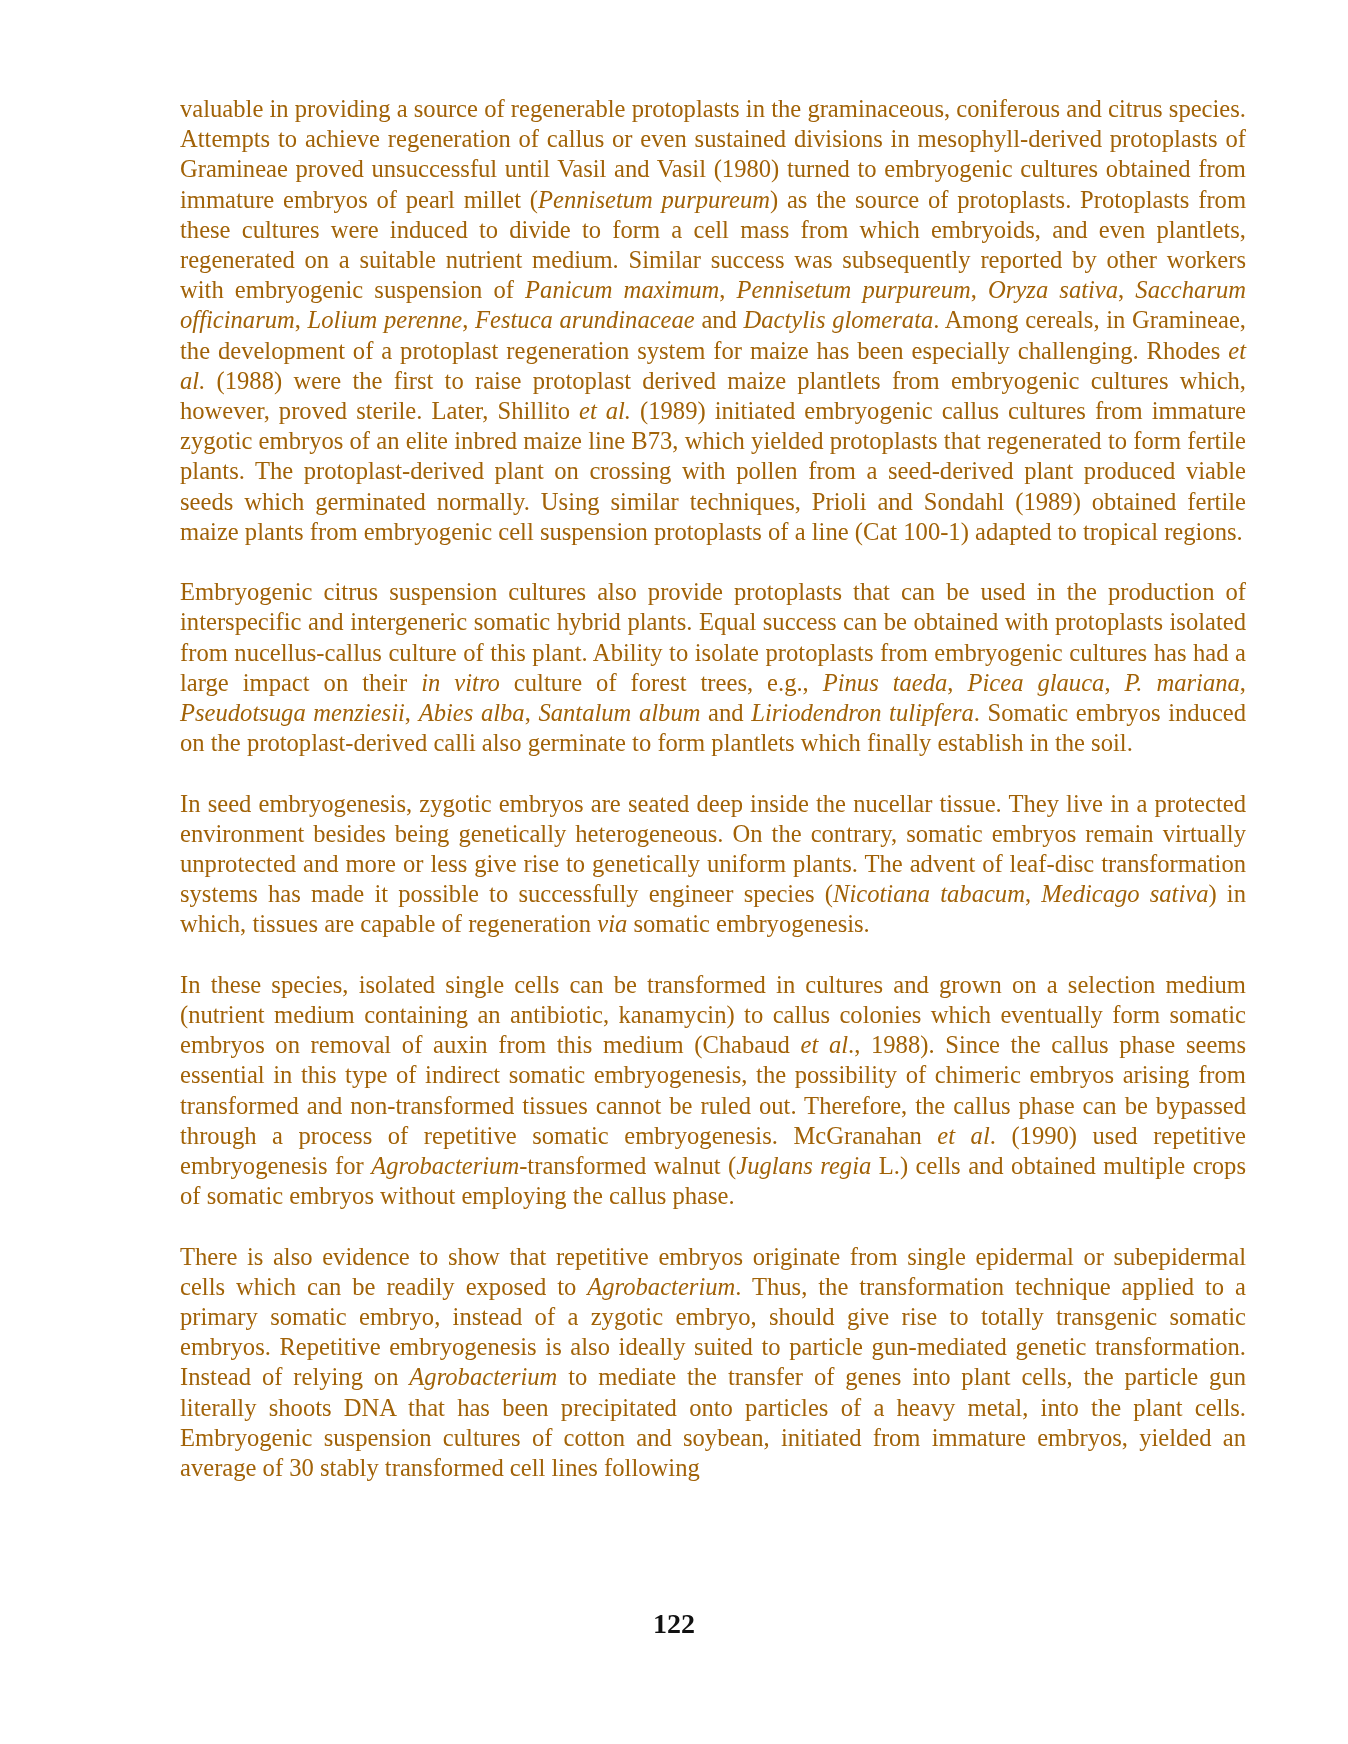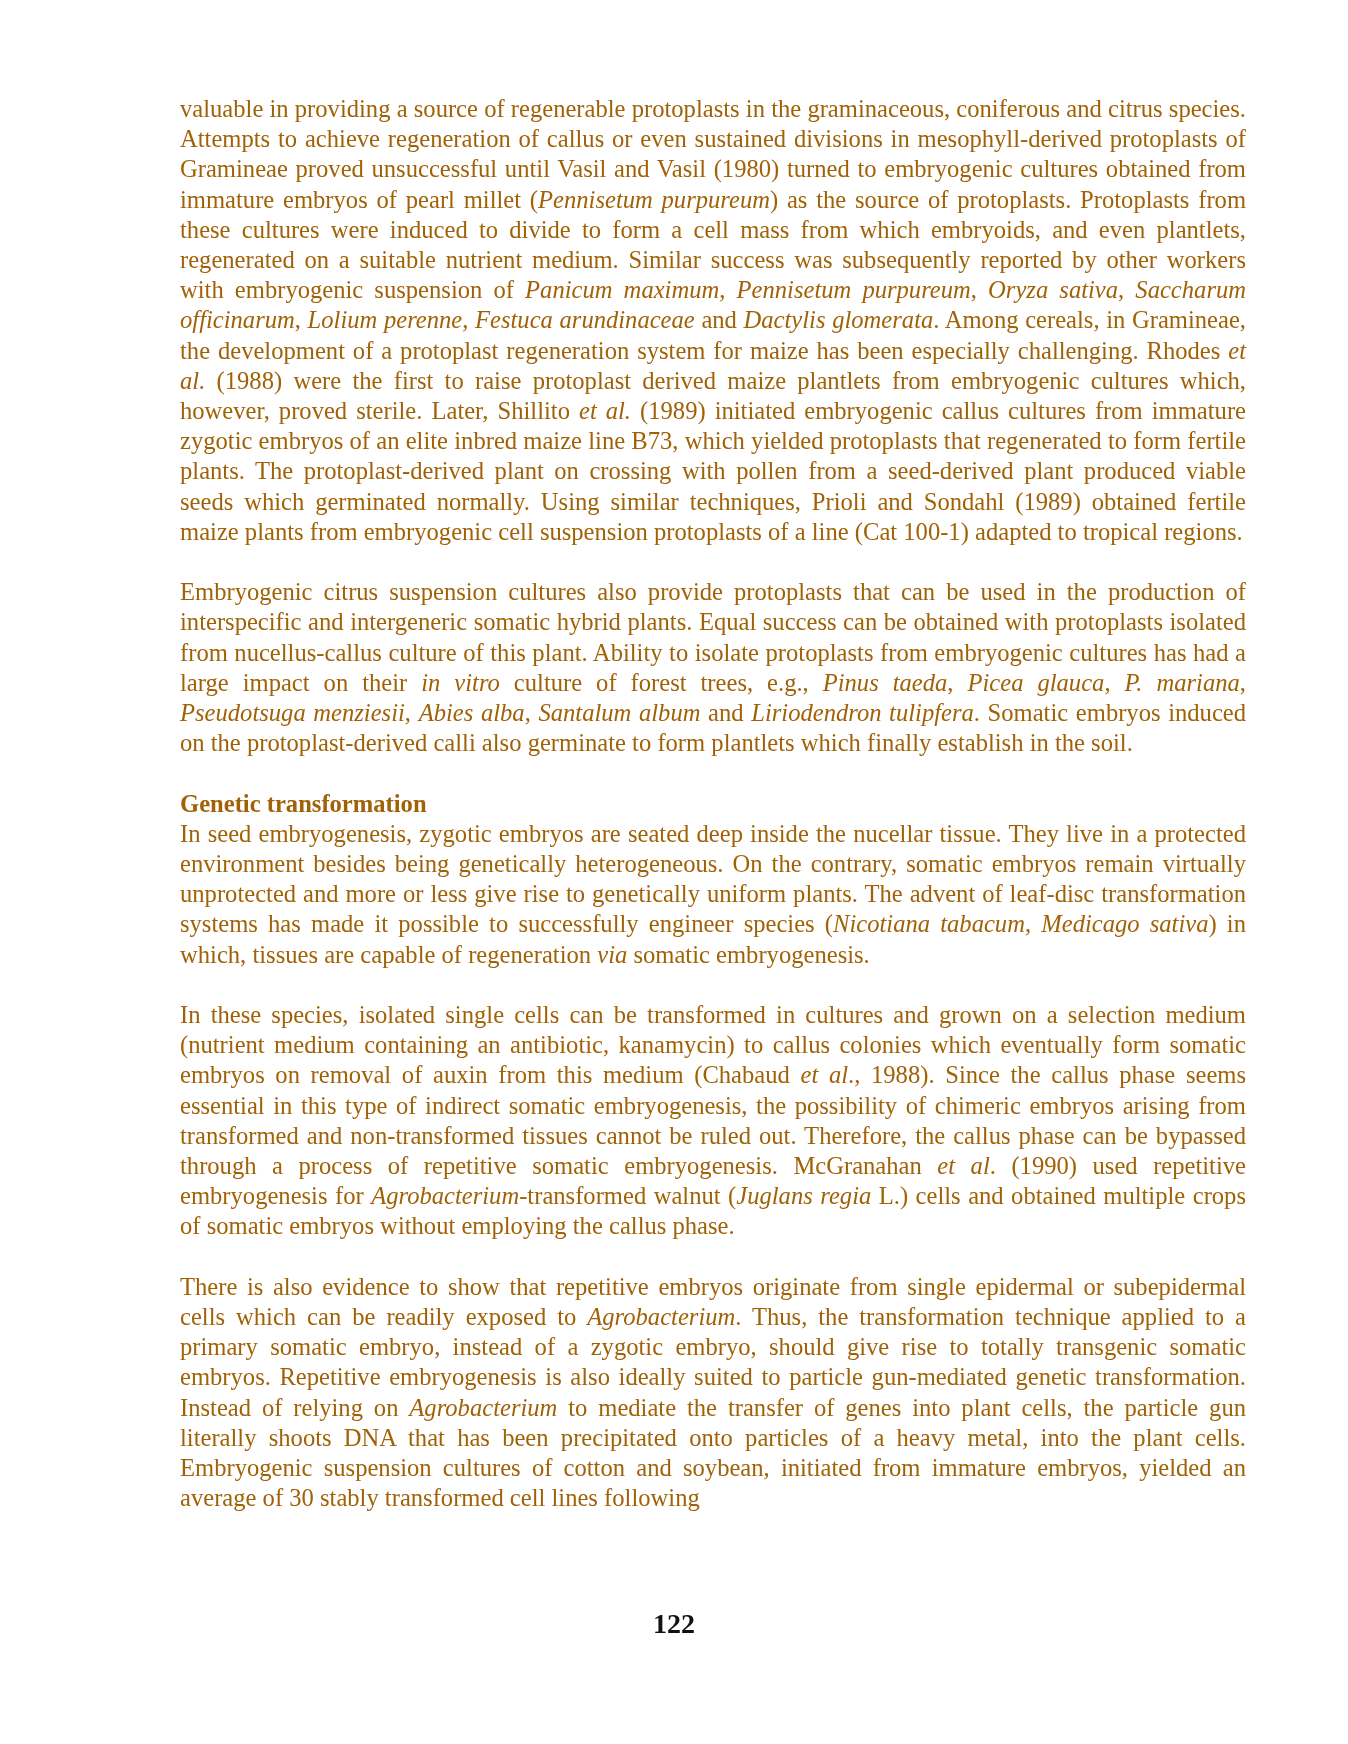--- a/index.html
+++ b/index.html
@@ -27,19 +27,18 @@
       font-size: 28px;
       color: #111111;
     }
   </style>
 </head>
 <body>
 
 <div class="page">
   <p class="para"><span>valuable in providing a source of regenerable protoplasts in the graminaceous, coniferous and citrus species. Attempts to achieve regeneration of callus or even sustained divisions in mesophyll-derived protoplasts of Gramineae proved unsuccessful until Vasil and Vasil (1980) turned to embryogenic cultures obtained from immature embryos of pearl millet (</span><i>Pennisetum purpureum</i><span>) as the source of protoplasts. Protoplasts from these cultures were induced to divide to form a cell mass from which embryoids, and even plantlets, regenerated on a suitable nutrient medium. Similar success was subsequently reported by other workers with embryogenic suspension of </span><i>Panicum maximum</i><span>, </span><i>Pennisetum purpureum</i><span>, </span><i>Oryza sativa</i><span>, </span><i>Saccharum officinarum</i><span>, </span><i>Lolium perenne</i><span>, </span><i>Festuca arundinaceae</i><span> and </span><i>Dactylis glomerata</i><span>. Among cereals, in Gramineae, the development of a protoplast regeneration system for maize has been especially challenging. Rhodes </span><i>et al.</i><span> (1988) were the first to raise protoplast derived maize plantlets from embryogenic cultures which, however, proved sterile. Later, Shillito </span><i>et al.</i><span> (1989) initiated embryogenic callus cultures from immature zygotic embryos of an elite inbred maize line B73, which yielded protoplasts that regenerated to form fertile plants. The protoplast-derived plant on crossing with pollen from a seed-derived plant produced viable seeds which germinated normally. Using similar techniques, Prioli and Sondahl (1989) obtained fertile maize plants from embryogenic cell suspension protoplasts of a line (Cat 100-1) adapted to tropical regions.</span></p>
   <p class="para"><span>Embryogenic citrus suspension cultures also provide protoplasts that can be used in the production of interspecific and intergeneric somatic hybrid plants. Equal success can be obtained with protoplasts isolated from nucellus-callus culture of this plant. Ability to isolate protoplasts from embryogenic cultures has had a large impact on their </span><i>in vitro</i><span> culture of forest trees, e.g., </span><i>Pinus taeda</i><span>, </span><i>Picea glauca</i><span>, </span><i>P. mariana</i><span>, </span><i>Pseudotsuga menziesii</i><span>, </span><i>Abies alba</i><span>, </span><i>Santalum album</i><span> and </span><i>Liriodendron tulipfera</i><span>. Somatic embryos induced on the protoplast-derived calli also germinate to form plantlets which finally establish in the soil.</span></p>
-  <p class="heading">Genetic transformation</p>
   <p class="para"><span>In seed embryogenesis, zygotic embryos are seated deep inside the nucellar tissue. They live in a protected environment besides being genetically heterogeneous. On the contrary, somatic embryos remain virtually unprotected and more or less give rise to genetically uniform plants. The advent of leaf-disc transformation systems has made it possible to successfully engineer species (</span><i>Nicotiana tabacum</i><span>, </span><i>Medicago sativa</i><span>) in which, tissues are capable of regeneration </span><i>via</i><span> somatic embryogenesis.</span></p>
   <p class="para"><span>In these species, isolated single cells can be transformed in cultures and grown on a selection medium (nutrient medium containing an antibiotic, kanamycin) to callus colonies which eventually form somatic embryos on removal of auxin from this medium (Chabaud </span><i>et al</i><span>., 1988). Since the callus phase seems essential in this type of indirect somatic embryogenesis, the possibility of chimeric embryos arising from transformed and non-transformed tissues cannot be ruled out. Therefore, the callus phase can be bypassed through a process of repetitive somatic embryogenesis. McGranahan </span><i>et al</i><span>. (1990) used repetitive embryogenesis for </span><i>Agrobacterium</i><span>-transformed walnut (</span><i>Juglans regia</i><span> L.) cells and obtained multiple crops of somatic embryos without employing the callus phase.</span></p>
   <p class="para"><span>There is also evidence to show that repetitive embryos originate from single epidermal or subepidermal cells which can be readily exposed to </span><i>Agrobacterium</i><span>. Thus, the transformation technique applied to a primary somatic embryo, instead of a zygotic embryo, should give rise to totally transgenic somatic embryos. Repetitive embryogenesis is also ideally suited to particle gun-mediated genetic transformation. Instead of relying on </span><i>Agrobacterium</i><span> to mediate the transfer of genes into plant cells, the particle gun literally shoots DNA that has been precipitated onto particles of a heavy metal, into the plant cells. Embryogenic suspension cultures of cotton and soybean, initiated from immature embryos, yielded an average of 30 stably transformed cell lines following</span></p>
 </div>
 
 <div class="page-number">122</div>
 
 </body></html>

